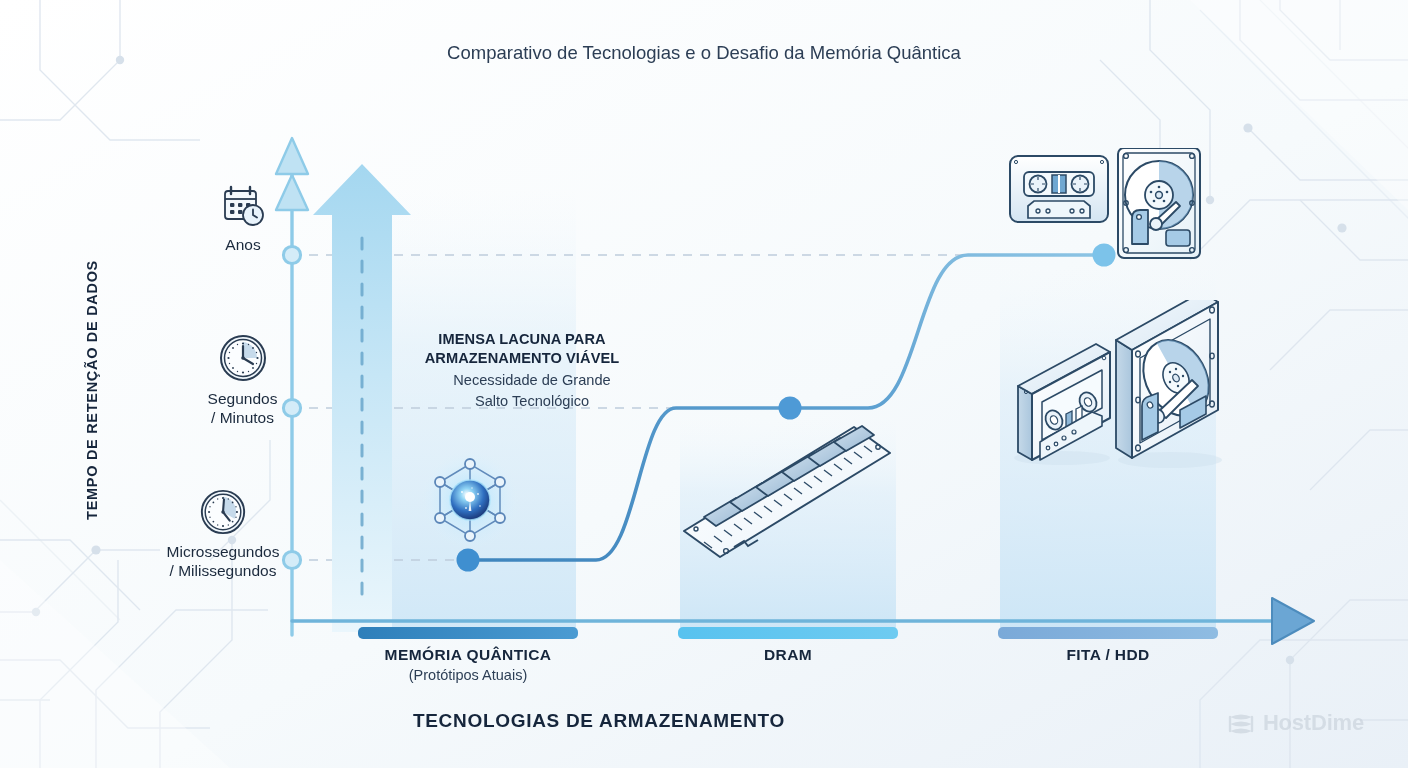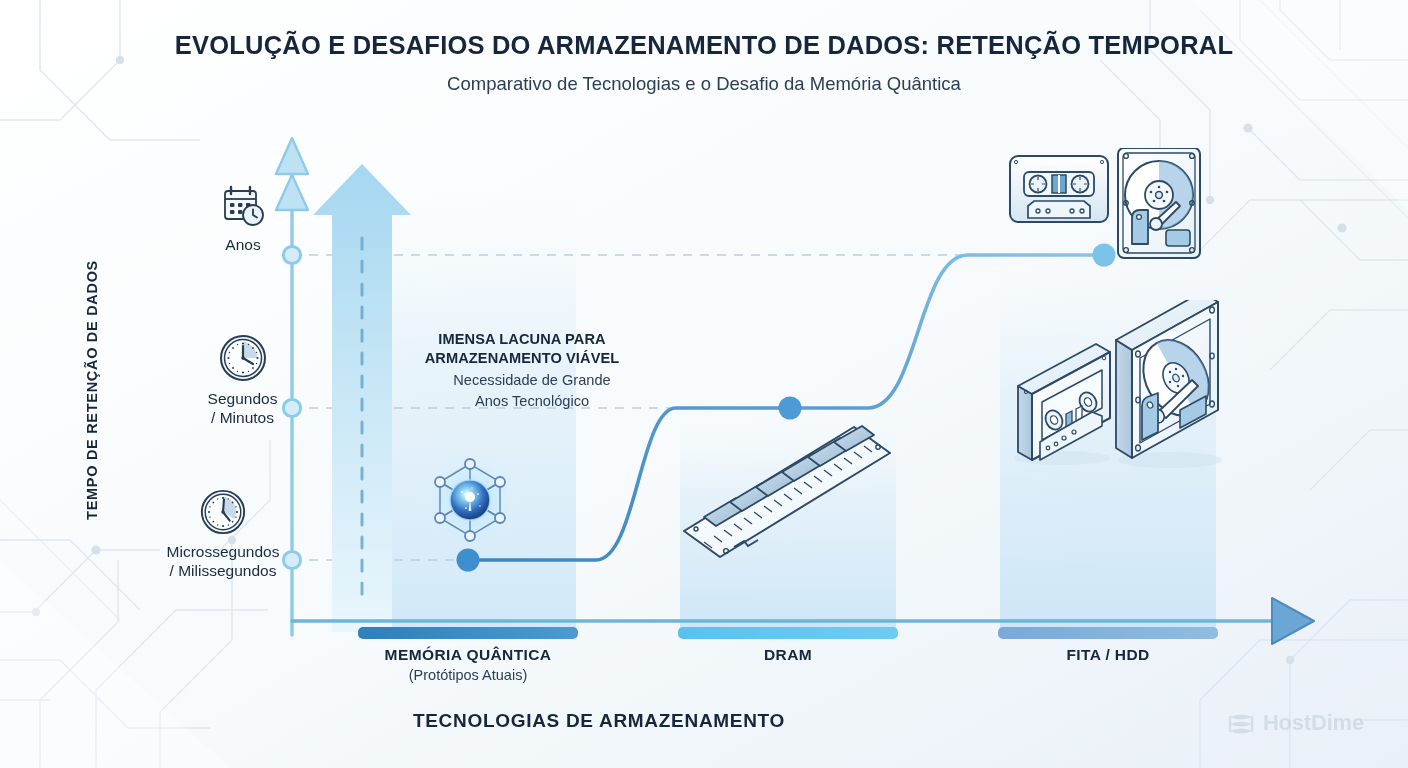--- a/index.html
+++ b/index.html
@@ -137,21 +137,20 @@
       <circle cx="120" cy="60" r="4.2"></circle>
     </g>
 
     <g opacity=".35">
       <path d="M1190 0 L1408 0 L1408 210 Z" fill="#ffffff"></path>
       <path d="M0 560 L230 768 L0 768 Z" fill="#ffffff"></path>
     </g>
   </svg>
 
   <div id="header">
-    <h1 id="title">EVOLUÇÃO E DESAFIOS DO ARMAZENAMENTO DE DADOS: RETENÇÃO TEMPORAL</h1>
     <p id="subtitle">Comparativo de Tecnologias e o Desafio da Memória Quântica</p>
   </div>
 
   <div id="y-axis-title">
     <span>TEMPO DE RETENÇÃO DE DADOS</span>
   </div>
   <div id="x-axis-title">
     <span>TECNOLOGIAS DE ARMAZENAMENTO</span>
   </div>
 
@@ -316,21 +315,21 @@
       <circle cx="26" cy="26" r="1.8" fill="#2a3c52"></circle>
     </svg>
     <div class="tick-label">Microssegundos</div>
     <div class="tick-label">/ Milissegundos</div>
   </div>
 
   <div id="gap-annotation">
     <div class="ann-strong">IMENSA LACUNA PARA</div>
     <div class="ann-strong">ARMAZENAMENTO VIÁVEL</div>
     <div class="ann-sub">Necessidade de Grande</div>
-    <div class="ann-sub">Anos Tecnológico</div>
+    <div class="ann-sub">Salto Tecnológico</div>
   </div>
 
   <svg class="art-svg" style="left:418px;top:448px;" width="104" height="104" viewBox="0 0 104 104">
     <defs>
       <radialGradient id="qGlow" cx="50%" cy="50%" r="50%">
         <stop offset="0%" stop-color="#9fe0ff" stop-opacity=".85"></stop>
         <stop offset="55%" stop-color="#bfe9ff" stop-opacity=".35"></stop>
         <stop offset="100%" stop-color="#dff4ff" stop-opacity="0"></stop>
       </radialGradient>
       <radialGradient id="qCore" cx="42%" cy="36%" r="68%">

